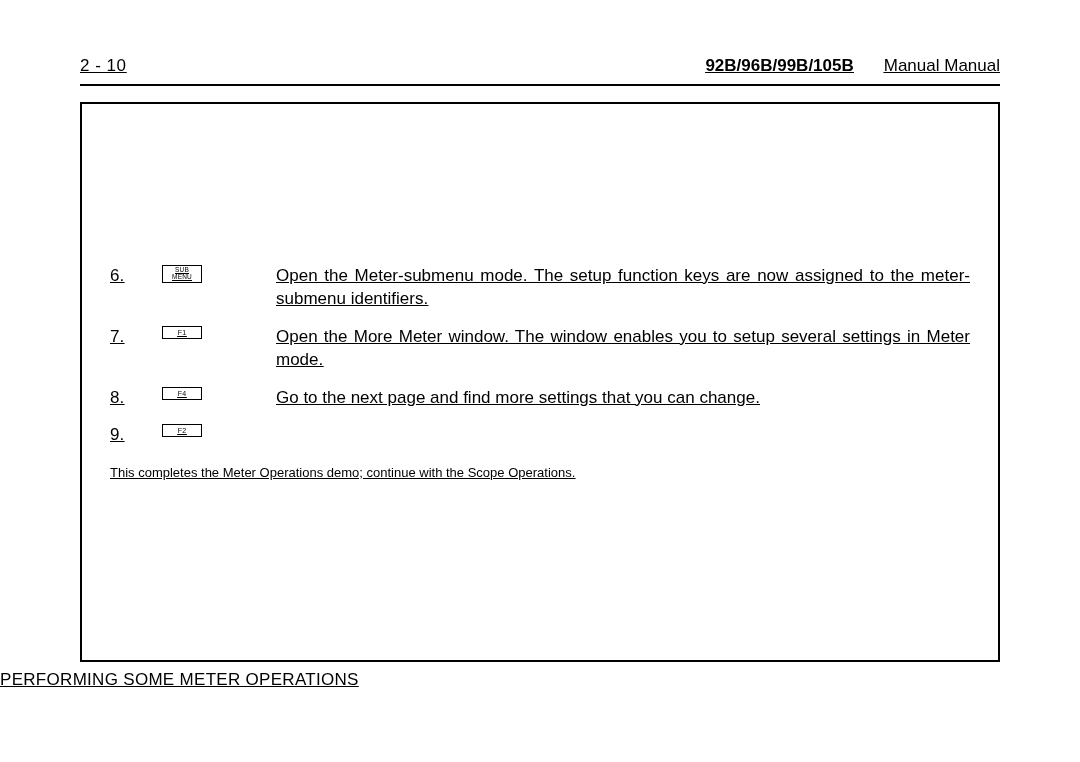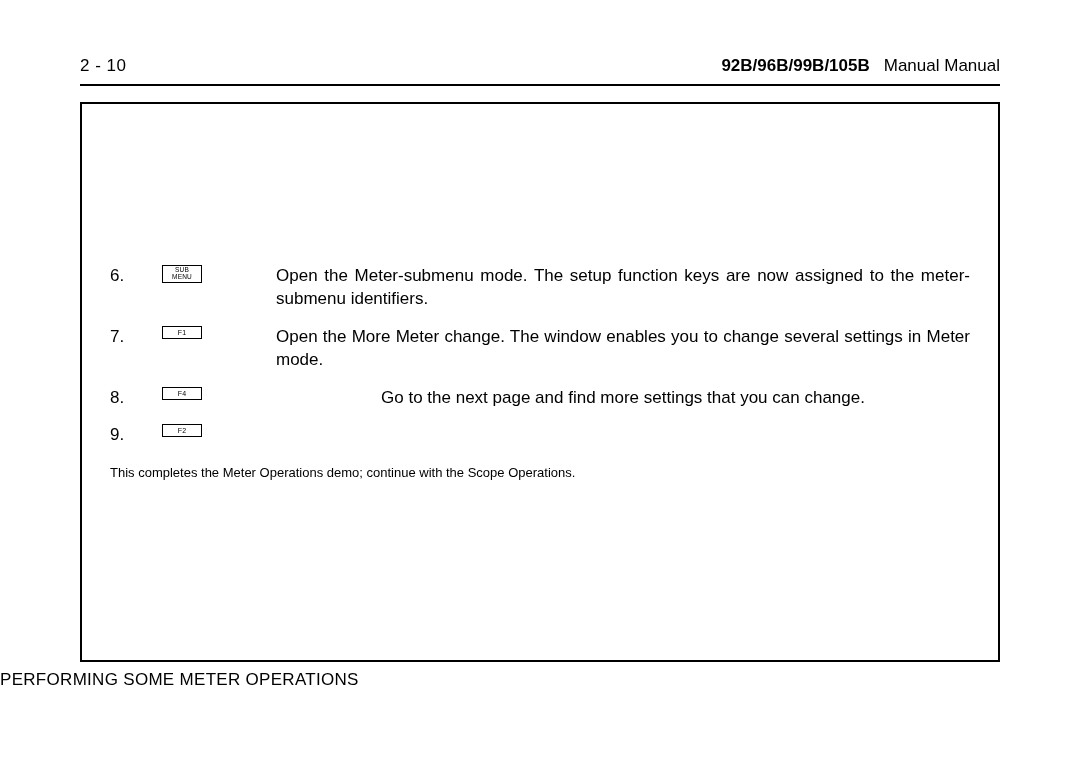--- a/index.html
+++ b/index.html
@@ -1,15 +1,15 @@
 <!DOCTYPE html>
 <html><head>
 <meta charset="utf-8">
 <style>
-  * { margin: 0; padding: 0; box-sizing: border-box; }
+  * { margin: 0; padding: 0; box-sizing: border-box; text-decoration: underline; }
   html, body {
     width: 1080px;
     height: 762px;
     background: #ffffff;
     font-family: Arial, Helvetica, sans-serif;
     color: #000;
     overflow: hidden;
   }
   .page {
     width: 1080px;
@@ -23,21 +23,21 @@
     right: 80px;
     display: flex;
     justify-content: space-between;
     font-size: 17px;
   }
   .header-left {
     letter-spacing: 0.5px;
   }
   .header-right {
     display: flex;
-    gap: 14px;
+    gap: 30px;
     margin-left: 40px;
   }
   .header-model { font-weight: bold; }
   .header-title { }
   .rule {
     position: absolute;
     top: 84px;
     left: 80px;
     right: 80px;
     height: 2px;
@@ -92,21 +92,21 @@
     height: 13px;
     font-size: 7px;
     padding: 0;
     line-height: 13px;
   }
   .step-text {
     flex: 1;
     text-align: justify;
   }
   .step-text.nojust {
-    text-align: center;
+    text-align: left;
   }
   .closing {
     margin-top: 18px;
     font-size: 13px;
   }
   .footer {
     position: absolute;
     left: 0;
     right: 0;
     bottom: 72px;
@@ -144,21 +144,21 @@
         <div class="step-text">Open the Meter-submenu mode. The setup function keys are now assigned to the meter-submenu identifiers.</div>
       </div>
 
       <div class="step-row">
         <div class="step-num">7.</div>
         <div class="step-key">
           <span class="keycap single">
             <span>F1</span>
           </span>
         </div>
-        <div class="step-text">Open the More Meter change. The window enables you to change several settings in Meter mode.</div>
+        <div class="step-text">Open the More Meter window. The window enables you to setup several settings in Meter mode.</div>
       </div>
 
       <div class="step-row">
         <div class="step-num">8.</div>
         <div class="step-key">
           <span class="keycap single">
             <span>F4</span>
           </span>
         </div>
         <div class="step-text nojust">Go to the next page and find more settings that you can change.</div>

